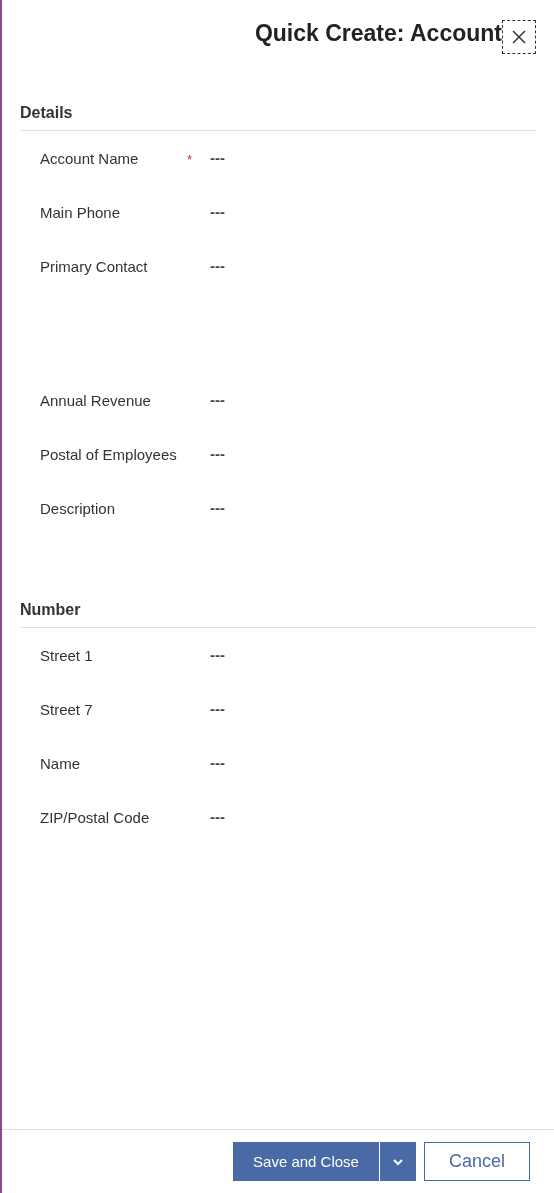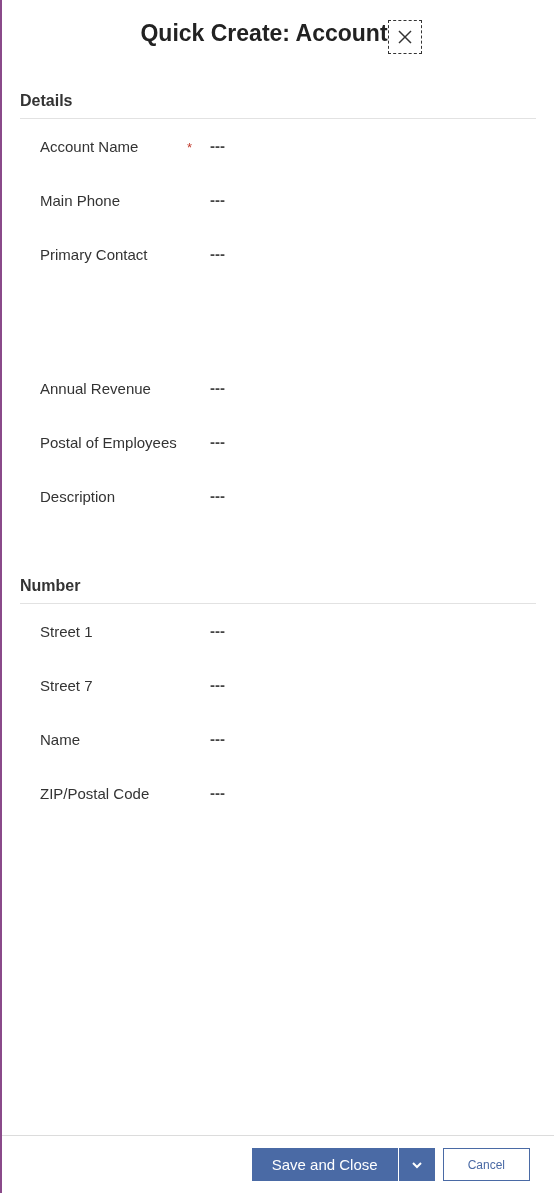--- a/index.html
+++ b/index.html
@@ -17,21 +17,21 @@
       overflow: hidden;
     }
     .panel {
       display: flex;
       flex-direction: column;
       height: 100%;
     }
     .header {
       display: flex;
       align-items: flex-start;
-      justify-content: center;
+      justify-content: flex-end;
       padding: 20px 18px 10px 24px;
     }
     .header h1 {
       font-size: 23px;
       font-weight: 600;
       color: #222;
     }
     .close-btn {
       width: 34px;
       height: 34px;
@@ -50,21 +50,21 @@
     }
     .content {
       flex: 1;
       overflow: auto;
       padding: 0 18px;
     }
     .section-title {
       font-size: 16px;
       font-weight: 600;
       color: #333;
-      margin-top: 28px;
+      margin-top: 40px;
     }
     .section-rule {
       border: none;
       border-top: 1px solid #e2e2e2;
       margin-top: 8px;
     }
     .field-row {
       display: flex;
       align-items: center;
       padding: 18px 0 18px 20px;
@@ -149,21 +149,21 @@
       height: 12px;
       stroke: #fff;
       stroke-width: 2;
       fill: none;
     }
     .btn-secondary {
       background: #fff;
       border: 1px solid #4a6aa5;
       color: #4a6aa5;
       font-family: inherit;
-      font-size: 12px;
+      font-size: 18px;
       padding: 8px 24px;
       cursor: pointer;
     }
   </style>
 </head>
 <body>
 
 <div class="panel">
 
   <div class="header">

